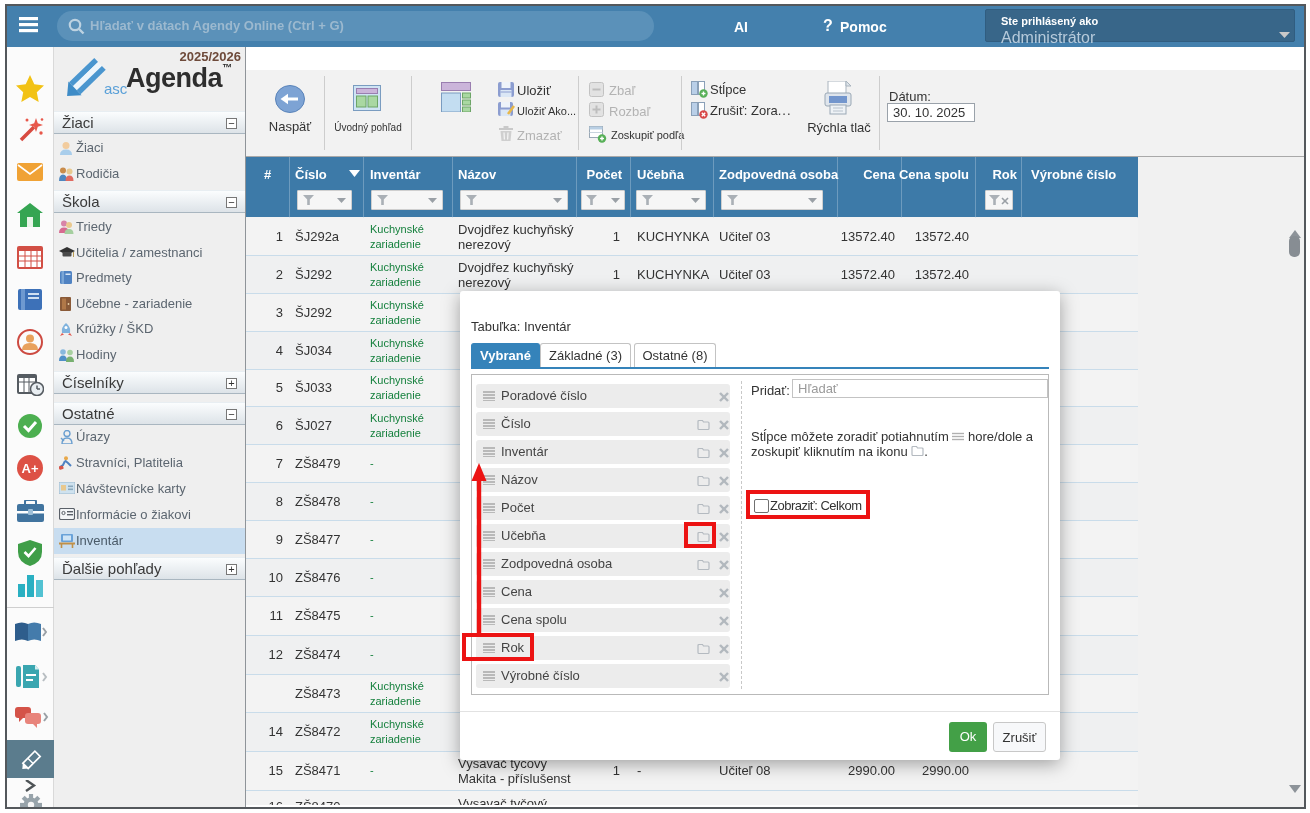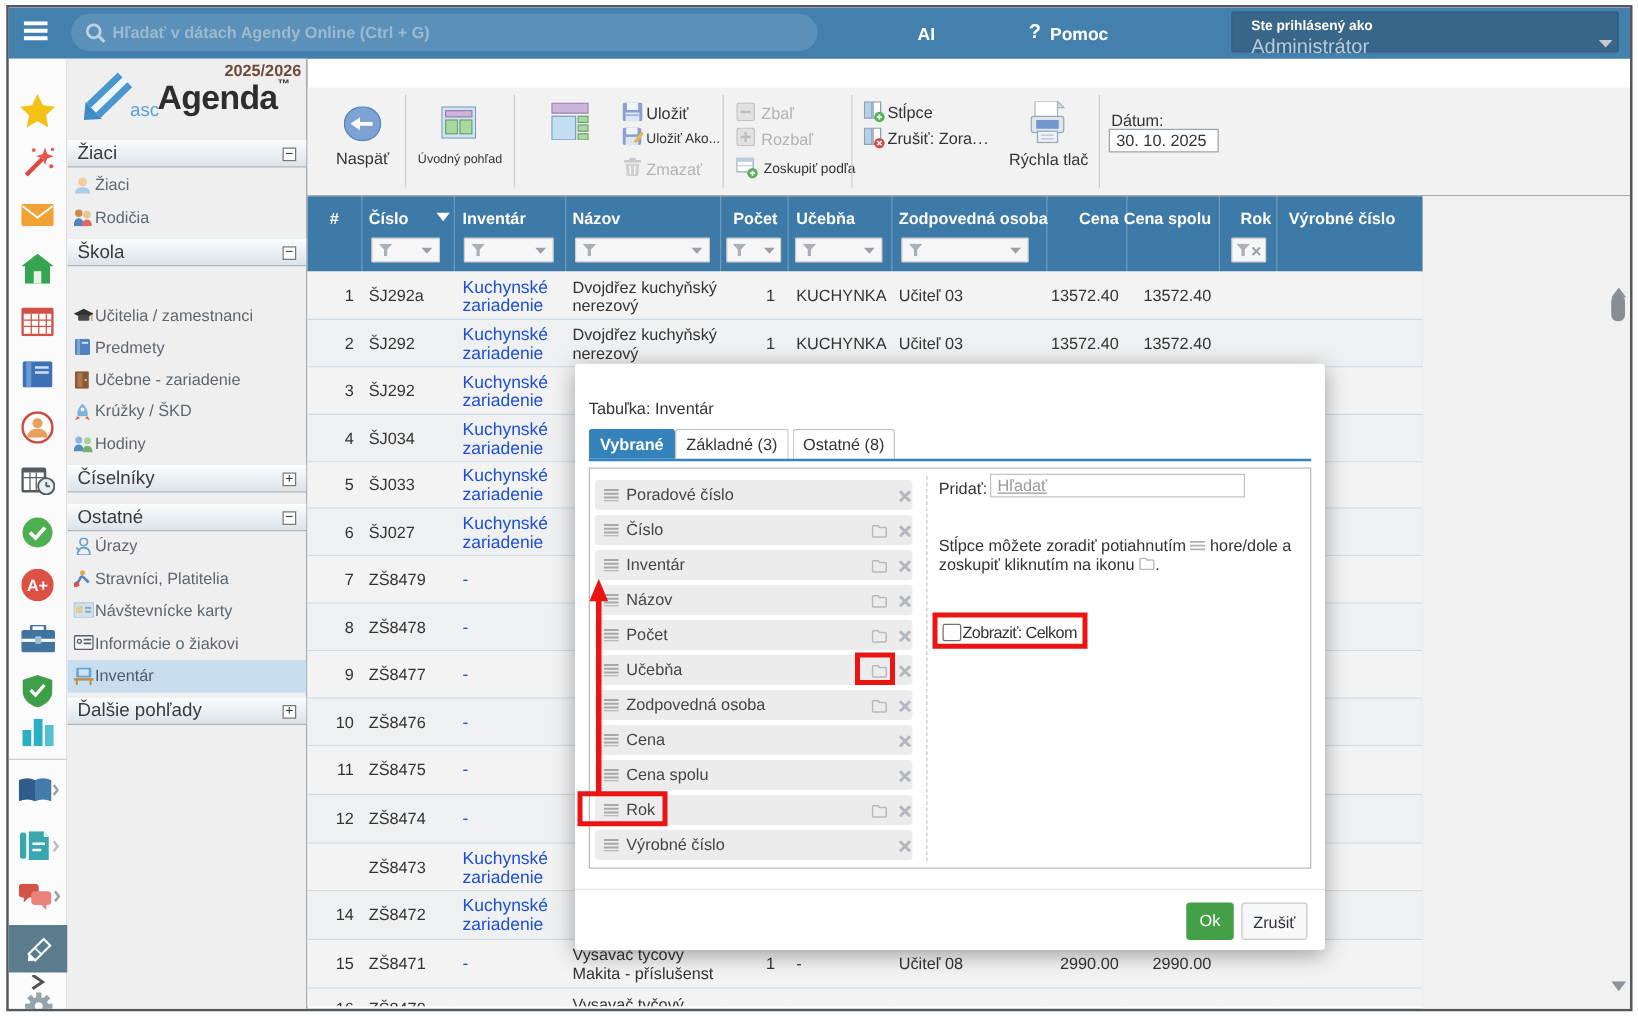--- a/index.html
+++ b/index.html
@@ -28,21 +28,21 @@
 
 #tbl{position:absolute;left:239px;top:151px;width:892px;height:648px;background:#f3f3f3;border-right:1px solid #c9d9e8;box-sizing:border-box;}
 #thead{position:absolute;left:0;top:0;width:892px;height:60px;background:#3d7aa8;}
 .hc{position:absolute;top:0;height:33px;color:#fff;font-size:13px;font-weight:bold;line-height:36px;white-space:nowrap;}
 .fb{position:absolute;top:33px;height:20px;background:#f6f6f6;border:1px solid #cfcfcf;box-sizing:border-box;border-radius:1px;}
 .hv{position:absolute;top:0;width:1px;height:60px;background:rgba(255,255,255,0.25);}
 .row{position:absolute;left:0;width:892px;border-bottom:1px solid #c9dcea;box-sizing:border-box;background:#f3f3f3;}
 .cv{position:absolute;top:60px;width:1px;background:#dde6ee;height:588px;}
 .r1{position:absolute;left:0;width:37px;text-align:right;font-size:13px;color:#333;}
 .c2{position:absolute;left:49px;font-size:13px;color:#333;}
-.c3{position:absolute;left:124px;font-size:14px;color:#1d4ed8;line-height:15px;}
+.c3{position:absolute;left:124px;font-size:11px;color:#15803d;line-height:15px;}
 .c4{position:absolute;left:212px;font-size:13px;color:#333;line-height:15px;white-space:nowrap;}
 .c5{position:absolute;left:330px;width:44px;text-align:right;font-size:13px;color:#333;}
 .c6{position:absolute;left:391px;font-size:13px;color:#333;}
 .c7{position:absolute;left:473px;font-size:13px;color:#333;}
 .c8{position:absolute;left:591px;width:58px;text-align:right;font-size:13px;color:#333;}
 .c9{position:absolute;left:655px;width:68px;text-align:right;font-size:13px;color:#333;}
 
 #modal{position:absolute;left:453px;top:285px;width:600px;height:469px;background:#fff;border-radius:3px;box-shadow:0 4px 18px rgba(0,0,0,0.35);}
 #mtitle{position:absolute;left:0;top:0;width:600px;height:21px;background:#3e4e59;border-radius:3px 3px 0 0;color:#fff;font-size:13px;font-weight:bold;line-height:21px;}
 .tab{position:absolute;top:52px;height:24px;background:#fff;border:1px solid #c3c3c3;border-bottom:none;border-radius:3px 3px 0 0;font-size:13px;color:#333;text-align:center;line-height:24px;box-sizing:border-box;}
@@ -230,20 +230,29 @@
 <div class="nitem" style="top:114px;">
         <svg width="15" height="14">
           <circle cx="4" cy="3.5" r="3" fill="#c98c4b"></circle>
           <path d="M0 14 Q0 7.5 4 7.5 Q8 7.5 8 14 Z" fill="#4f87c0"></path>
           <circle cx="10.5" cy="4.5" r="3" fill="#e8c88e"></circle>
           <path d="M6.5 14 Q6.5 8.5 10.5 8.5 Q14.5 8.5 14.5 14 Z" fill="#e06a60"></path>
         </svg>
         <span class="lbl">Rodičia</span>
       </div>
 <div class="ghead" style="top:143px;">Škola<span class="gbox">−</span></div>
+<div class="nitem" style="top:167px;">
+        <svg width="15" height="14">
+          <circle cx="5" cy="3.5" r="3" fill="#d884a8"></circle>
+          <path d="M0 13 Q0 7.5 5 7.5 Q10 7.5 10 13 Z" fill="#d86a90"></path>
+          <circle cx="10" cy="5" r="3" fill="#eac98f"></circle>
+          <path d="M5.5 14 Q5.5 9 10 9 Q14.5 9 14.5 14 Z" fill="#a5cf9f"></path>
+        </svg>
+        <span class="lbl">Triedy</span>
+      </div>
 <div class="nitem" style="top:193px;">
         <svg width="16" height="13">
           <polygon points="8,1 16,5 8,9 0,5" fill="#323232"></polygon>
           <rect x="3.5" y="6" width="9" height="4.5" rx="1" fill="#4a4a4a"></rect>
           <line x1="14.5" y1="6" x2="14.5" y2="11" stroke="#b89b52" stroke-width="1"></line>
         </svg>
         <span class="lbl">Učitelia / zamestnanci</span>
       </div>
 <div class="nitem" style="top:218px;">
         <svg width="14" height="14">
@@ -639,21 +648,21 @@
 
 <div id="modal">
 <div class="abs" style="left:11px;top:28px;font-size:13px;color:#333;">Tabuľka: Inventár</div>
 <div class="tab" style="left:11px;width:69px;background:#3583ba;border-color:#3583ba;color:#fff;font-weight:bold;">Vybrané</div>
 <div class="tab" style="left:80px;width:91px;">Základné (3)</div>
 <div class="tab" style="left:174px;width:82px;">Ostatné (8)</div>
 <div id="tabline"></div>
 <div id="mbox">
   <div class="abs" style="left:269px;top:6px;width:1px;height:308px;border-left:1px dashed #c8c8c8;"></div>
   <div class="abs" style="left:279px;top:8px;font-size:13px;color:#333;">Pridať:</div>
-  <div class="abs" style="left:320px;top:4px;width:204px;height:19px;border:1px solid #c3c3c3;box-sizing:border-box;font-size:13px;color:#9a9a9a;line-height:17px;padding-left:5px;text-decoration:underline;">Hľadať</div>
+  <div class="abs" style="left:320px;top:4px;width:256px;height:19px;border:1px solid #c3c3c3;box-sizing:border-box;font-size:13px;color:#9a9a9a;line-height:17px;padding-left:5px;">Hľadať</div>
   <div class="abs" style="left:279px;top:54px;width:292px;font-size:13px;color:#333;line-height:15px;">Stĺpce môžete zoradiť potiahnutím <svg width="12" height="9">
             <g stroke="#b0b0b0" stroke-width="1.4">
               <line x1="0" y1="1.5" x2="12" y2="1.5"></line>
               <line x1="0" y1="4.5" x2="12" y2="4.5"></line>
               <line x1="0" y1="7.5" x2="12" y2="7.5"></line>
             </g>
           </svg> hore/dole a zoskupiť kliknutím na ikonu <svg width="13" height="10">
             <path d="M1 3 L1 8.5 Q1 9.5 2 9.5 L11 9.5 Q12 9.5 12 8.5 L12 3 Q12 2 11 2 L6.5 2 L5.5 0.5 L2 0.5 Q1 0.5 1 1.5 Z" fill="none" stroke="#b4bac0" stroke-width="1.2"></path>
           </svg>.</div>
   <div class="abs" style="left:282px;top:124px;width:13px;height:12px;border:1px solid #707070;border-radius:2px;background:#fff;"></div>

